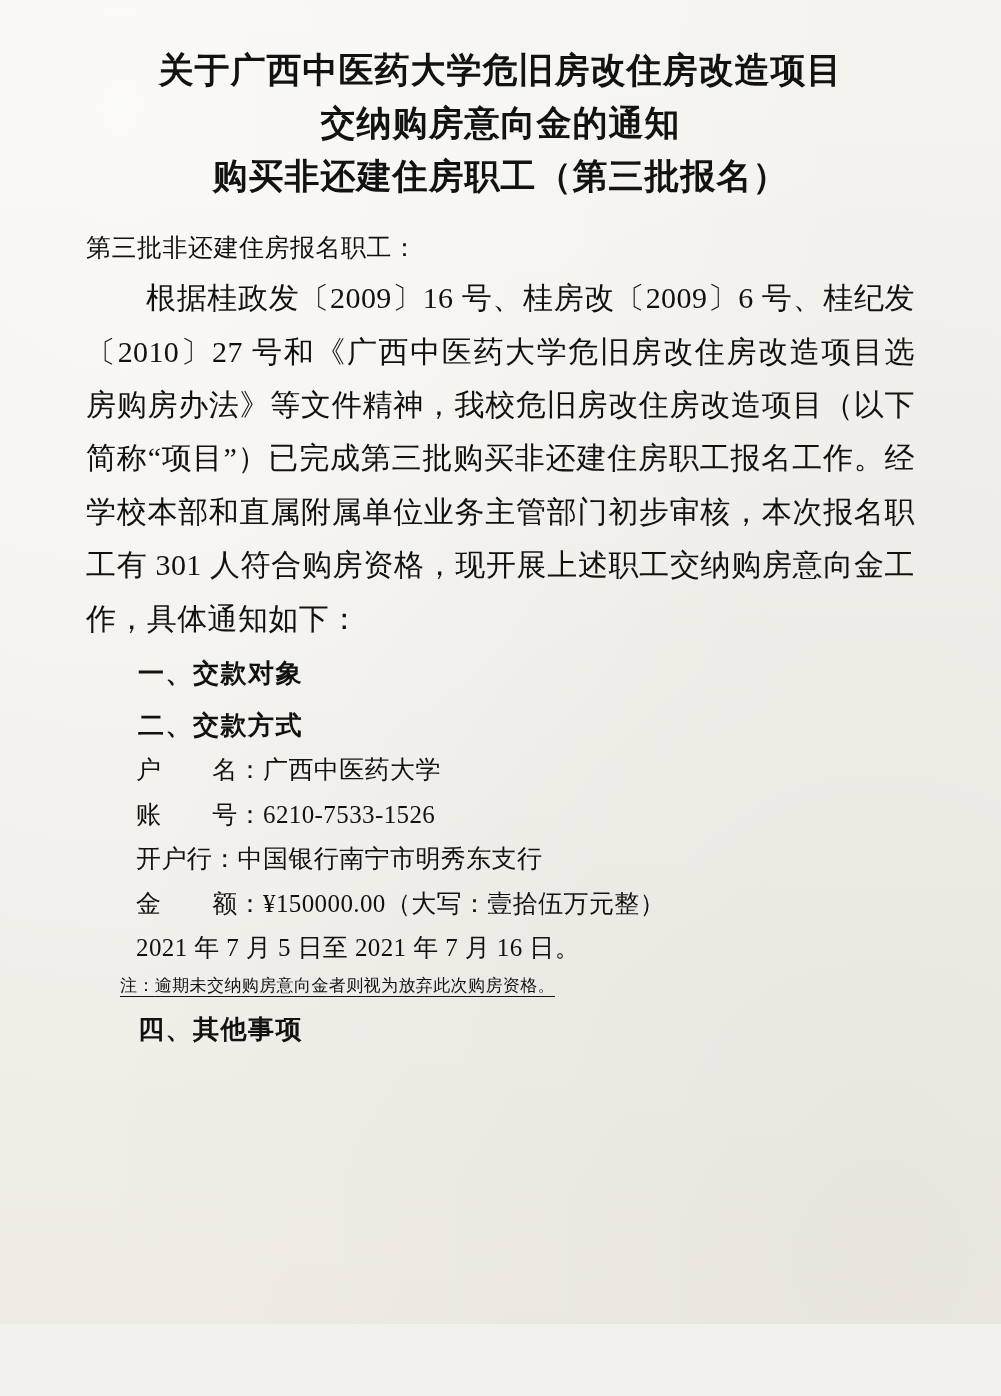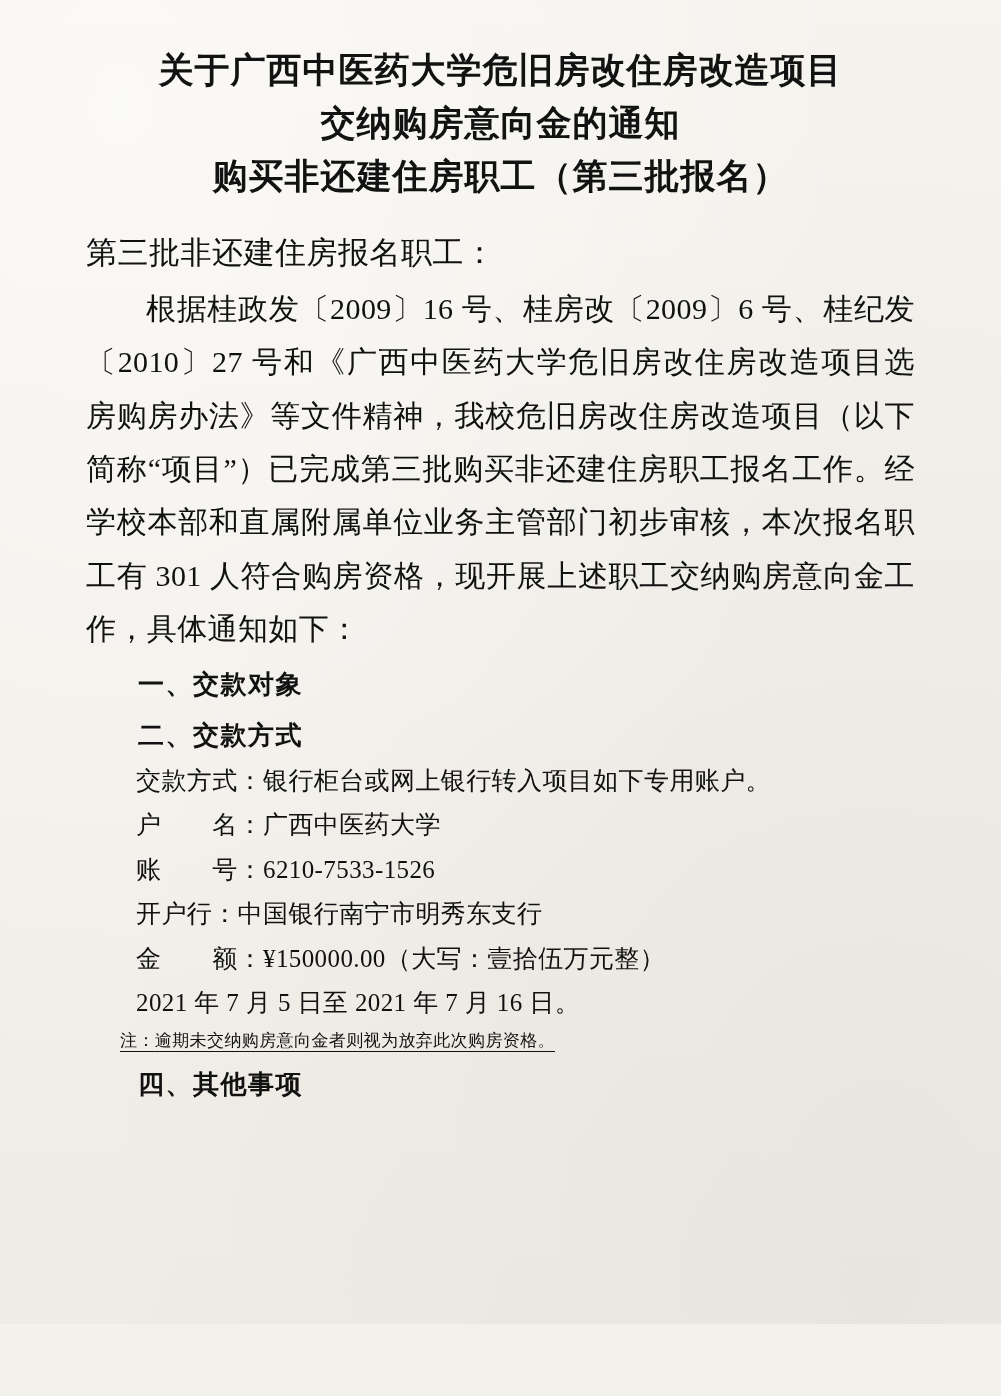--- a/index.html
+++ b/index.html
@@ -43,21 +43,21 @@
     font-size: 35px;
     line-height: 1.52;
     letter-spacing: 1px;
     color: #121212;
     margin: 0 0 18px 0;
   }
   .doc-title div {
     white-space: nowrap;
   }
   .salutation {
-    font-size: 31px;
+    font-size: 25px;
     line-height: 1.75;
     margin: 22px 0 2px 0;
     letter-spacing: 0.5px;
   }
   p.body-text {
     font-size: 30px;
     line-height: 1.78;
     margin: 0 0 2px 0;
     text-align: justify;
     text-justify: inter-ideograph;
@@ -115,21 +115,20 @@
       <div>购买非还建住房职工（第三批报名）</div>
     </div>
 
     <div class="salutation">第三批非还建住房报名职工：</div>
 
     <p class="body-text">根据桂政发〔2009〕16 号、桂房改〔2009〕6 号、桂纪发〔2010〕27 号和《广西中医药大学危旧房改住房改造项目选房购房办法》等文件精神，我校危旧房改住房改造项目（以下简称“项目”）已完成第三批购买非还建住房职工报名工作。经学校本部和直属附属单位业务主管部门初步审核，本次报名职工有 301 人符合购房资格，现开展上述职工交纳购房意向金工作，具体通知如下：</p>
 
     <h2 class="section-heading">一、交款对象</h2>
 
     <h2 class="section-heading">二、交款方式</h2>
-    <p class="plain-line">交款方式：银行柜台或网上银行转入项目如下专用账户。</p>
     <p class="kv-line"><span>户　　名：</span><span>广西中医药大学</span></p>
     <p class="kv-line"><span>账　　号：</span><span>6210-7533-1526</span></p>
     <p class="kv-line"><span>开户行：</span><span>中国银行南宁市明秀东支行</span></p>
     <p class="kv-line"><span>金　　额：</span><span>¥150000.00（大写：壹拾伍万元整）</span></p>
 
     <p class="plain-line">2021 年 7 月 5 日至 2021 年 7 月 16 日。</p>
     <p class="note-line"><span class="note-inner">注：</span><span class="note-inner">逾期未交纳购房意向金者则视为放弃此次购房资格。</span></p>
 
     <h2 class="section-heading">四、其他事项</h2>
 

